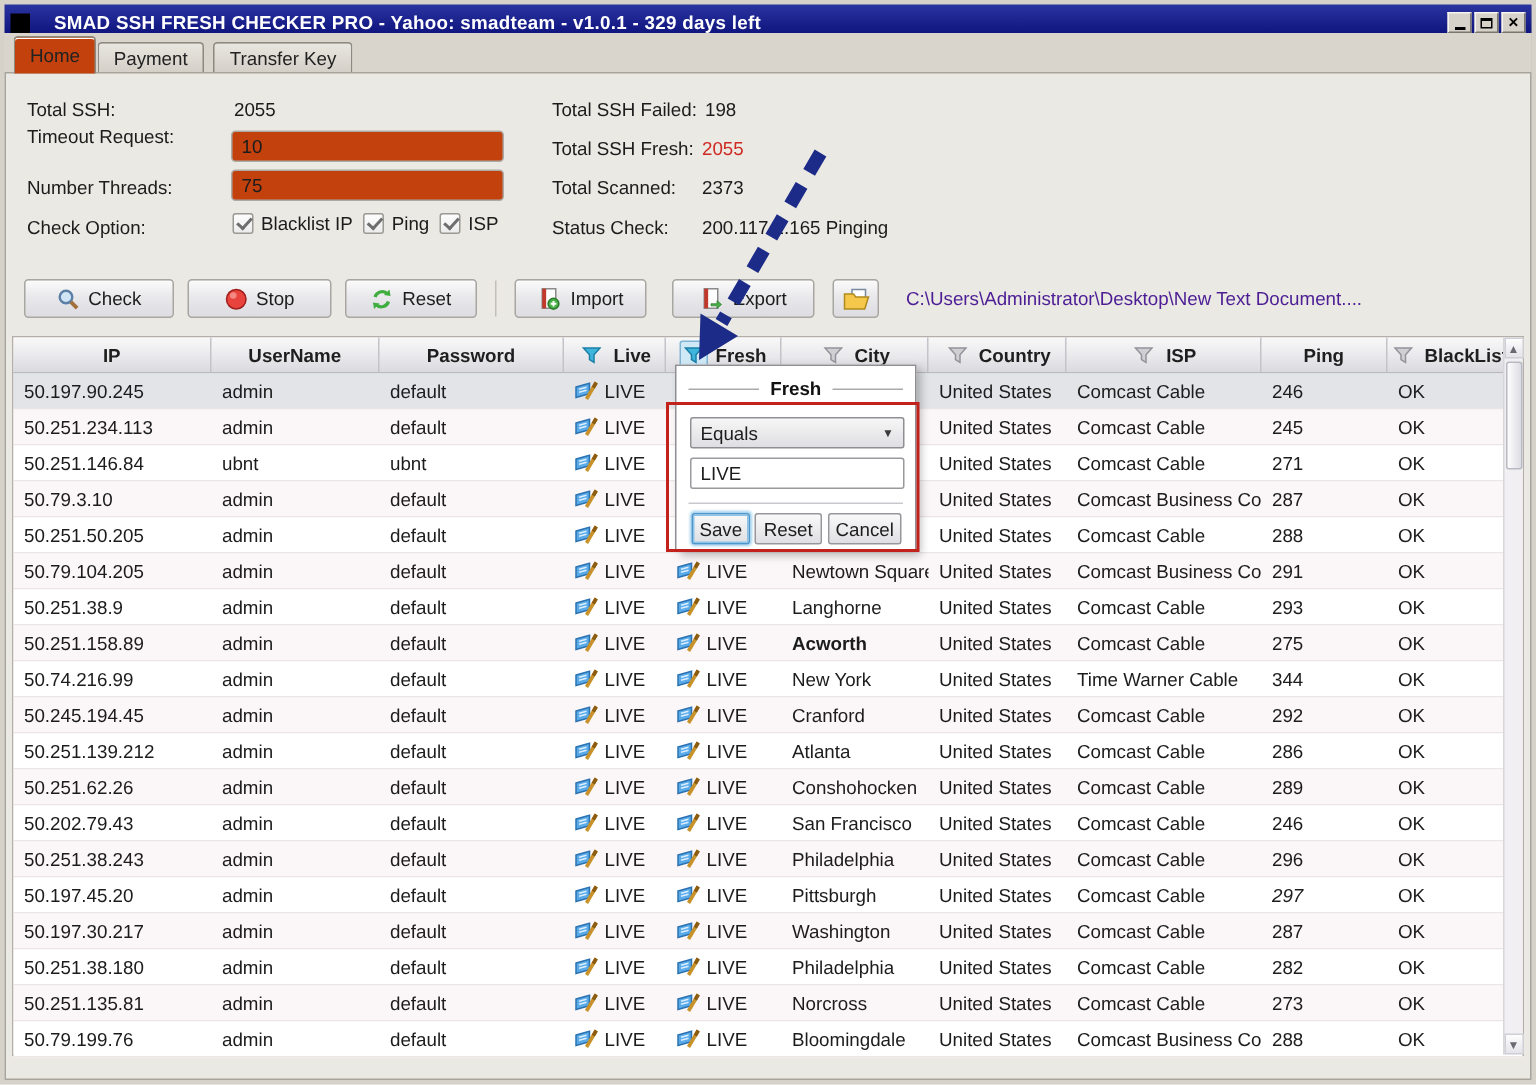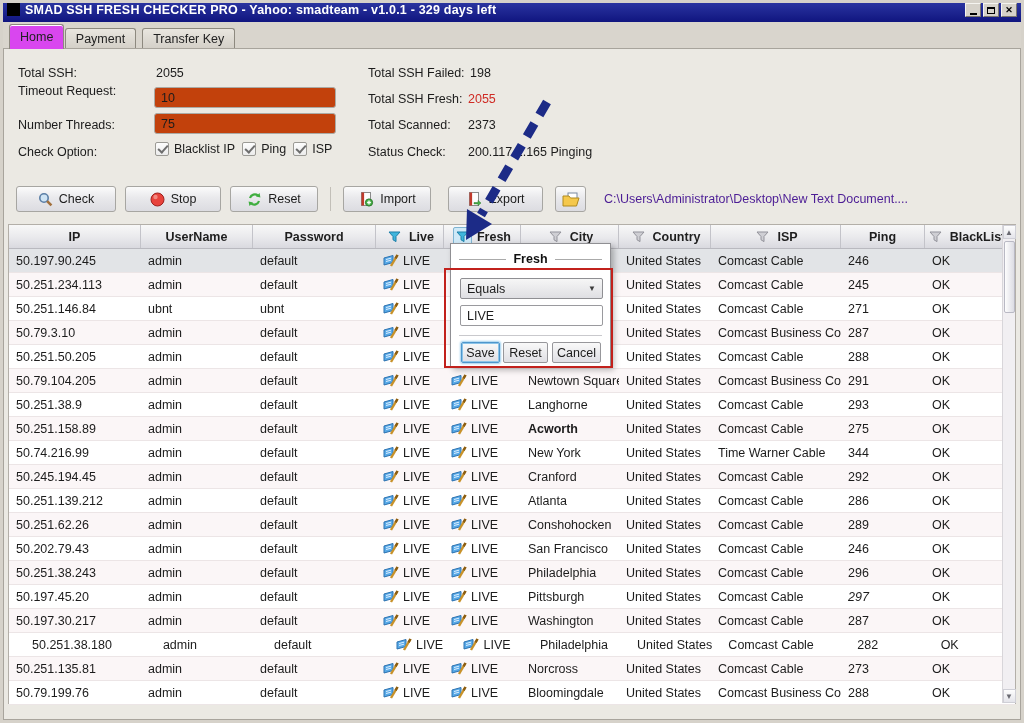--- a/index.html
+++ b/index.html
@@ -12,21 +12,21 @@
     font-size:13px;
     color:#1c1c1c;
   }
   .abs { position:absolute; }
 
   
   .frame { position:absolute; inset:0; border:3px solid #d6d2ca; box-shadow: inset 0 0 0 1px #9a968e; }
   .titlebar {
     position:absolute; left:3px; top:3px; right:3px; height:19px;
     background:linear-gradient(#2a34a0,#10157f);
-    display:flex; align-items:flex-start; padding:0 4px; gap:5px;
+    display:flex; align-items:flex-end; padding:0 4px; gap:16px;
   }
   .titlebar .app-icon { width:13px; height:13px; background:#000; flex:none; }
   .titlebar .title { color:#fff; font-weight:bold; font-size:12.5px; letter-spacing:.2px; white-space:nowrap; }
   .win-btns { margin-left:auto; display:flex; gap:2px; }
   .win-btn {
     width:16px; height:14px; background:#d6d2ca; border:1px solid;
     border-color:#f5f4f0 #7b776f #7b776f #f5f4f0;
     display:flex; align-items:center; justify-content:center;
     font-size:9px; font-weight:bold; color:#000; line-height:1; cursor:default;
   }
@@ -36,21 +36,21 @@
   
   .tabstrip { position:absolute; left:3px; top:22px; right:3px; height:27px; background:#d9d5cd; }
   .tab {
     position:absolute; bottom:0; height:21px; padding:0 10px;
     display:flex; align-items:center;
     background:linear-gradient(#e9e6df,#d3cfc7);
     border:1px solid #8d897f; border-bottom:none;
     border-radius:3px 3px 0 0; font-size:12.5px; color:#222; cursor:default;
   }
   .tab.active {
-    height:25px; background:#d946ef; z-index:2; font-size:12.5px;
+    height:25px; background:#c2410c; z-index:2; font-size:12.5px;
     box-shadow:inset 0 1px 0 #fff;
   }
   .panel {
     position:absolute; left:3px; top:48px; right:3px; bottom:3px;
     background:#ebe9e3; border:1px solid #a8a49c;
   }
 
   
   .flabel { position:absolute; font-size:12.5px; color:#1c1c1c; white-space:nowrap; }
   .fvalue { position:absolute; font-size:12.5px; color:#1c1c1c; white-space:nowrap; }
@@ -839,21 +839,21 @@
           </span>
           <span>LIVE</span>
         </div>
         <div class="gc" style="width: 98px;">Washington</div>
         <div class="gc" style="width: 92px;">United States</div>
         <div class="gc" style="width: 130px;">Comcast Cable</div>
         <div class="gc" style="width: 84px;">287</div>
         <div class="gc" style="width: 82px;">OK</div>
       </div>
       <div class="grow">
-        <div class="gc" style="width: 132px; margin-left: 16px;">50.251.38.180</div>
+        <div class="gc" style="width: 132px;">50.251.38.180</div>
         <div class="gc" style="width: 112px;">admin</div>
         <div class="gc" style="width: 123px;">default</div>
         <div class="gc" style="width: 68px;">
           <span style="display: flex;">
             <svg width="16" height="14" viewBox="0 0 16 14">
               <path d="M1 4l9-2.5v7L1 11z" fill="#58aae8" stroke="#2d72b0"></path>
               <path d="M3 5.5l5-1.3M3 7.5l5-1.3" stroke="#dceeff" stroke-width="1"></path>
               <line x1="14.5" y1="1" x2="8" y2="12" stroke="#c8922a" stroke-width="2.4"></line>
               <line x1="14.5" y1="1" x2="12.5" y2="4.4" stroke="#8a5c12" stroke-width="2.4"></line>
             </svg>

